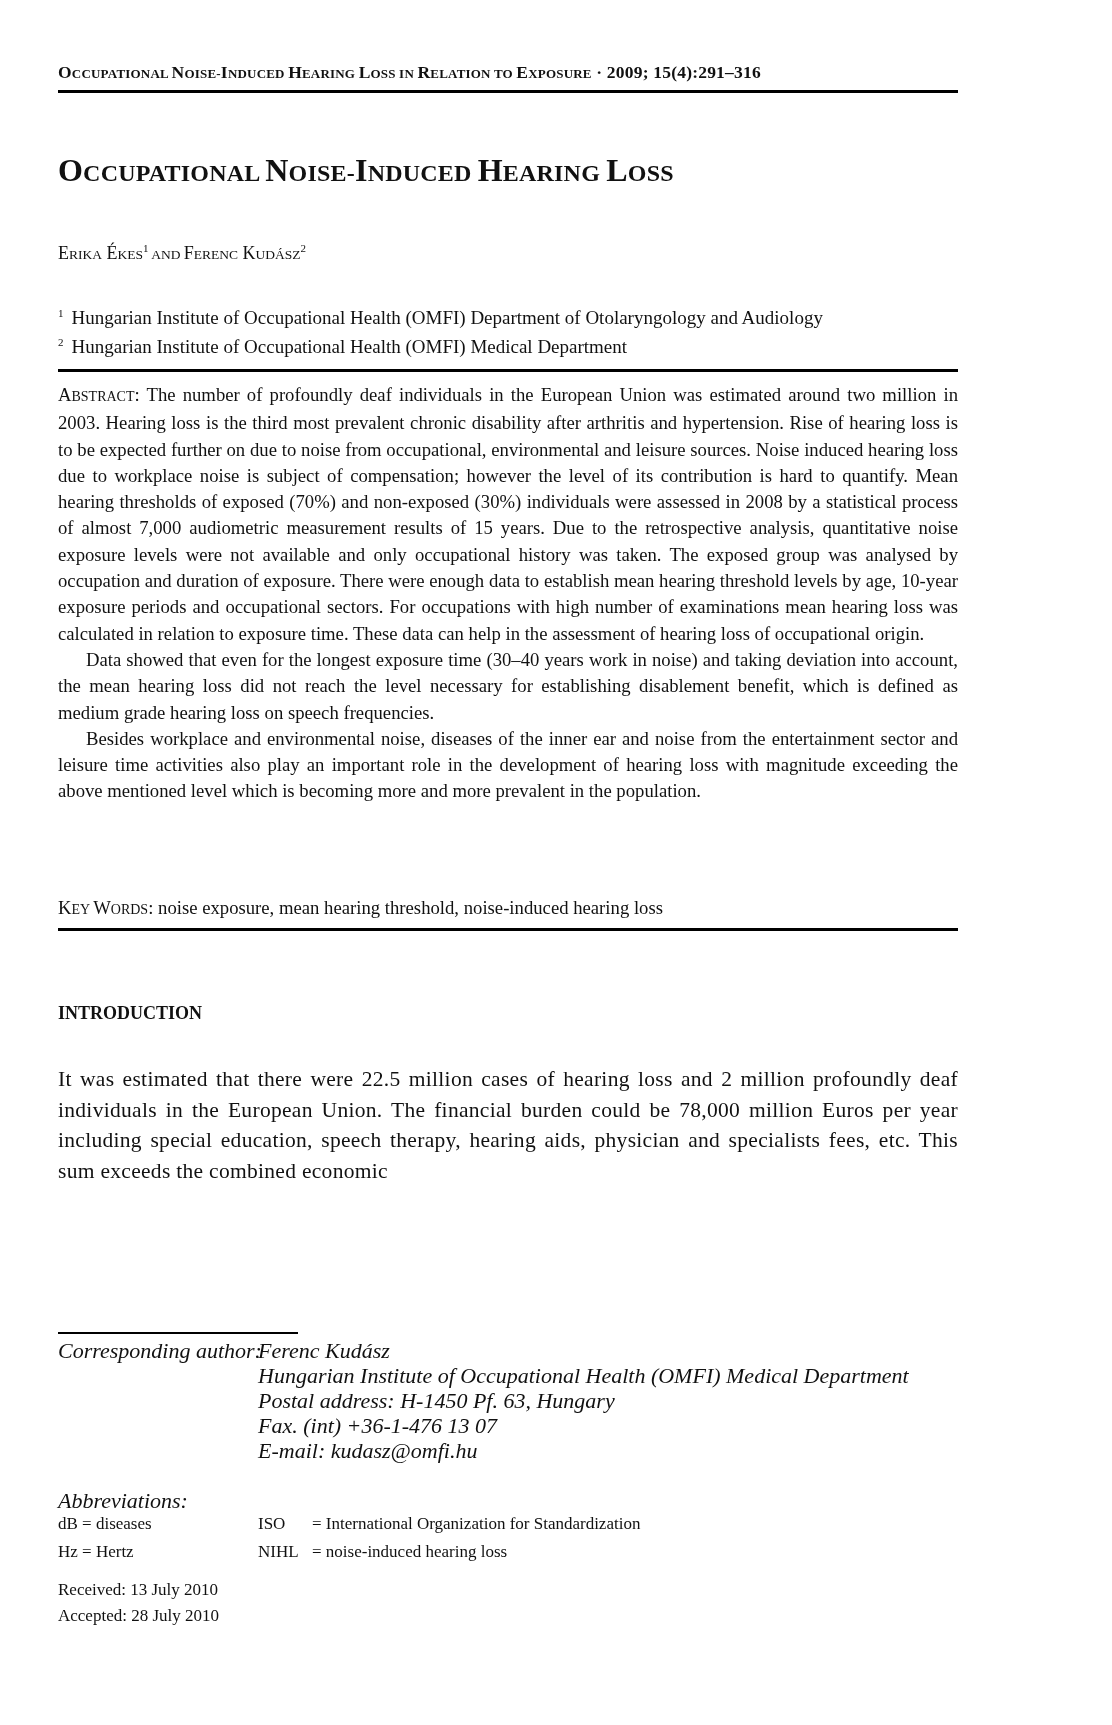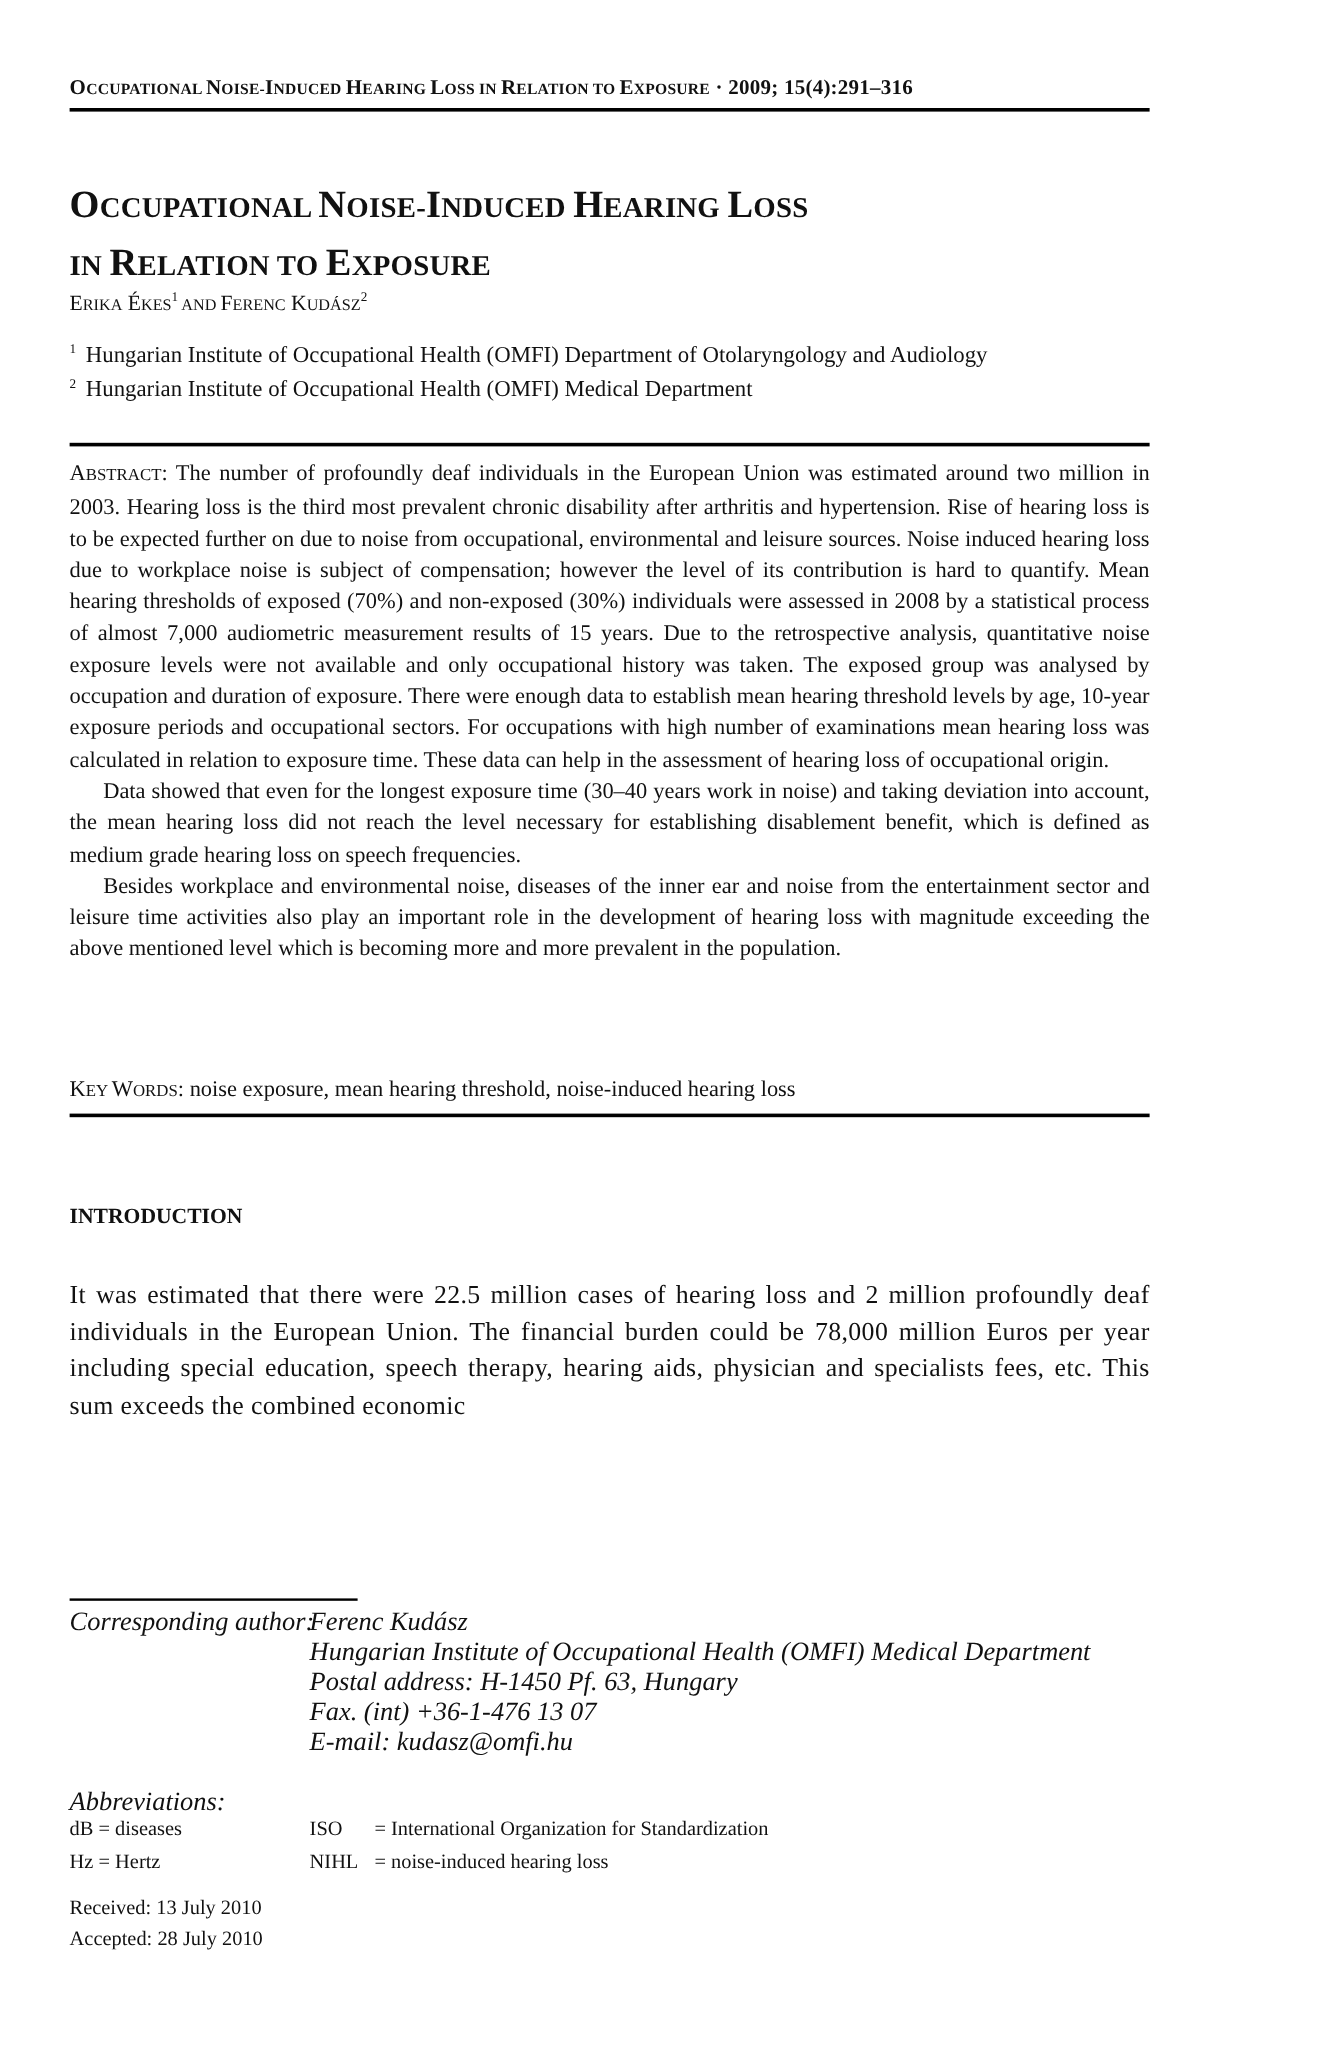--- a/index.html
+++ b/index.html
@@ -16,21 +16,21 @@
   .sc { font-size: 13px; }
   .rule-thick { position: absolute; left: 0; width: 900px; height: 3px; background: #000; }
   .title {
     position: absolute; top: 148px; left: 0; font-weight: bold; font-size: 32px; line-height: 44px;
     letter-spacing: 0.2px;
   }
   .title .s { font-size: 24px; }
   .authors { position: absolute; top: 242px; left: 0; font-size: 18px; }
   .authors .s { font-size: 13.5px; }
   .authors sup { font-size: 11px; }
-  .affil { position: absolute; left: 0; font-size: 19px; white-space: nowrap; }
+  .affil { position: absolute; left: 0; font-size: 19px; white-space: nowrap; margin-top: 22px; }
   .affil sup { font-size: 11px; margin-right: 8px; }
   .abstract {
     position: absolute; top: 382px; left: 0; width: 900px; font-size: 18.7px; line-height: 26.3px;
     text-align: justify;
   }
   .abstract p { margin: 0; }
   .abstract p.indent { text-indent: 28px; }
   .abs-label { font-size: 14px; }
   .keywords { position: absolute; top: 897px; left: 0; font-size: 18.7px; }
   .kw-label { font-size: 14px; }
@@ -54,21 +54,20 @@
 
 <div class="page">
 
   <div class="running-head">
     <span id="rh-title"><span>O</span><span class="sc">CCUPATIONAL </span><span>N</span><span class="sc">OISE-</span><span>I</span><span class="sc">NDUCED </span><span>H</span><span class="sc">EARING </span><span>L</span><span class="sc">OSS IN </span><span>R</span><span class="sc">ELATION TO </span><span>E</span><span class="sc">XPOSURE</span></span><span> · 2009; 15(4):291–316</span>
   </div>
   <div class="rule-thick" style="top:90px;"></div>
 
   <div class="title">
     <div id="title-l1"><span>O</span><span class="s">CCUPATIONAL </span><span>N</span><span class="s">OISE-</span><span>I</span><span class="s">NDUCED </span><span>H</span><span class="s">EARING </span><span>L</span><span class="s">OSS</span></div>
-    <div id="title-l2"><span class="s">IN </span><span>R</span><span class="s">ELATION TO </span><span>E</span><span class="s">XPOSURE</span></div>
   </div>
 
   <div class="authors">
     <span>E<span class="s">RIKA</span> É<span class="s">KES</span><sup>1</sup></span><span class="s"> AND </span><span>F<span class="s">ERENC</span> K<span class="s">UDÁSZ</span><sup>2</sup></span>
   </div>
 
   <div class="affil" style="top:285px;">
     <sup>1</sup><span>Hungarian Institute of Occupational Health (OMFI) Department of Otolaryngology and Audiology</span>
   </div>
   <div class="affil" style="top:314px;">

